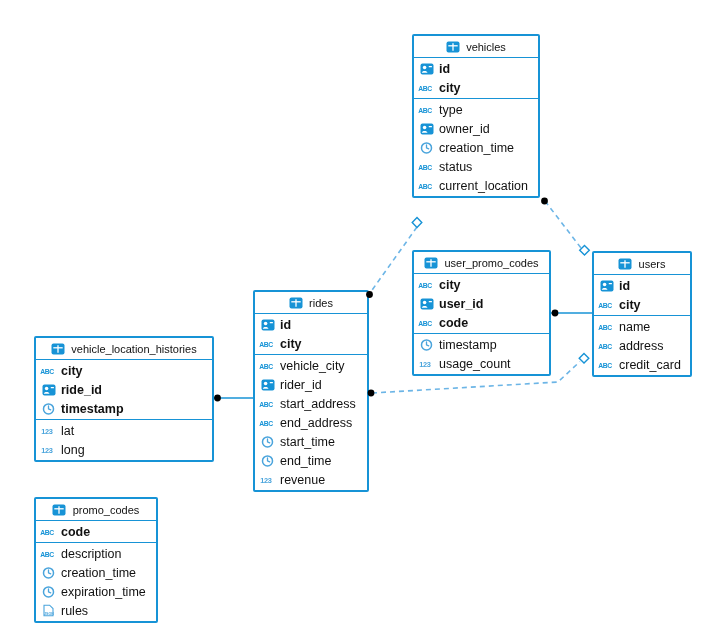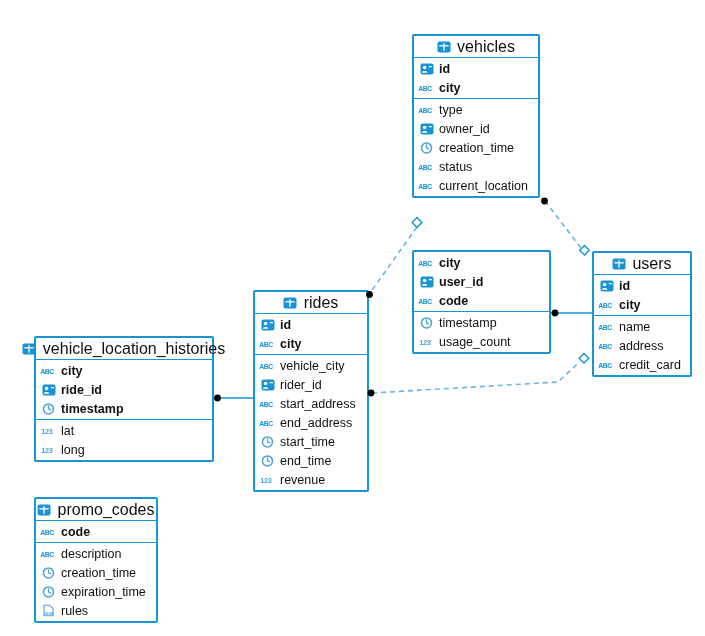--- a/index.html
+++ b/index.html
@@ -1,20 +1,20 @@
 <!DOCTYPE html>
 <html><head>
 <meta charset="utf-8">
 <style>
   html,body{margin:0;padding:0;background:#ffffff;}
   .canvas{position:relative;width:705px;height:636px;background:#ffffff;overflow:hidden;
           font-family:"Liberation Sans",sans-serif;}
   .card{position:absolute;background:#ffffff;border:2px solid #1793d6;border-radius:2px;z-index:1;box-sizing:border-box;}
   .hdr{display:flex;align-items:center;justify-content:center;gap:5px;height:21px;
-       border-bottom:1px solid #1793d6;font-size:16px;color:#111;padding:0 3px;white-space:nowrap;}
+       border-bottom:1px solid #1793d6;font-size:11px;color:#111;padding:0 3px;white-space:nowrap;}
   .sec{padding:1px 0;}
   .sec.keys{border-bottom:1px solid #1793d6;}
   .row{display:flex;align-items:center;gap:4px;height:19px;padding:0 4px;font-size:12.5px;
        color:#111;white-space:nowrap;}
   .row.key{font-weight:bold;}
   .ic{display:inline-flex;align-items:center;justify-content:center;width:17px;flex:0 0 17px;}
   .ttl{padding-right:2px;}
   .overlay{position:absolute;left:0;top:0;z-index:5;pointer-events:none;}
   .ln-solid{stroke:#1793d6;stroke-width:1.6;fill:none;}
   .ln-dashed{stroke:#6cb5e6;stroke-width:1.6;fill:none;stroke-dasharray:5 4;}
@@ -101,20 +101,32 @@
           <span class="ic">
             <svg width="17" height="10" viewBox="0 0 17 10">
               <text x="0.2" y="8" font-size="6.8" font-weight="bold" letter-spacing="-0.4" fill="#1793d6" font-family="Liberation Sans, sans-serif">ABC</text>
             </svg>
           </span>
           <span>current_location</span>
         </div>
       </div>
     </div>
   <div class="card" style="left:412px;top:250px;width:139px">
+      <div class="hdr">
+        <span class="ic">
+          <svg width="14" height="12" viewBox="0 0 14 12">
+            <rect x="0.5" y="0.5" width="13" height="11" rx="2" fill="#1793d6"></rect>
+            <g stroke="#fff" stroke-width="1.3">
+              <line x1="2.3" y1="4.8" x2="11.7" y2="4.8"></line>
+              <line x1="7" y1="2.3" x2="7" y2="9.7"></line>
+            </g>
+          </svg>
+        </span>
+        <span class="ttl">user_promo_codes</span>
+      </div>
       <div class="sec keys">
         <div class="row key">
           <span class="ic">
             <svg width="17" height="10" viewBox="0 0 17 10">
               <text x="0.2" y="8" font-size="6.8" font-weight="bold" letter-spacing="-0.4" fill="#1793d6" font-family="Liberation Sans, sans-serif">ABC</text>
             </svg>
           </span>
           <span>city</span>
         </div>
         <div class="row key">

